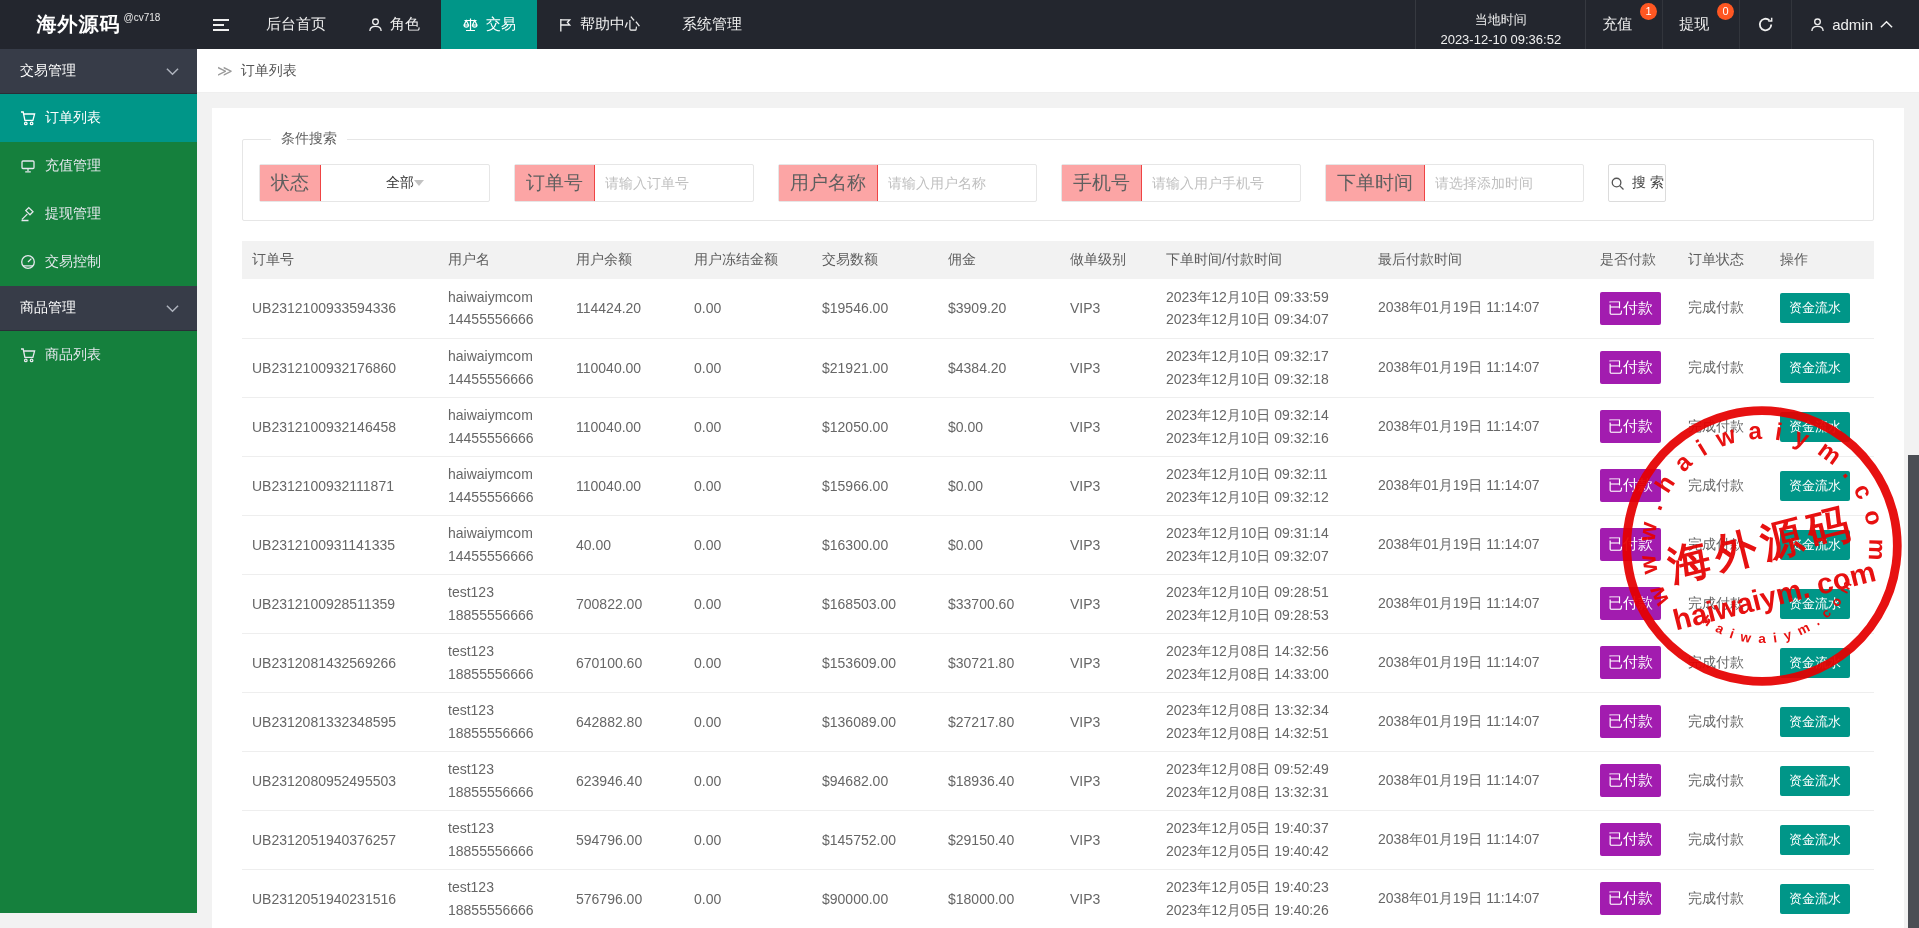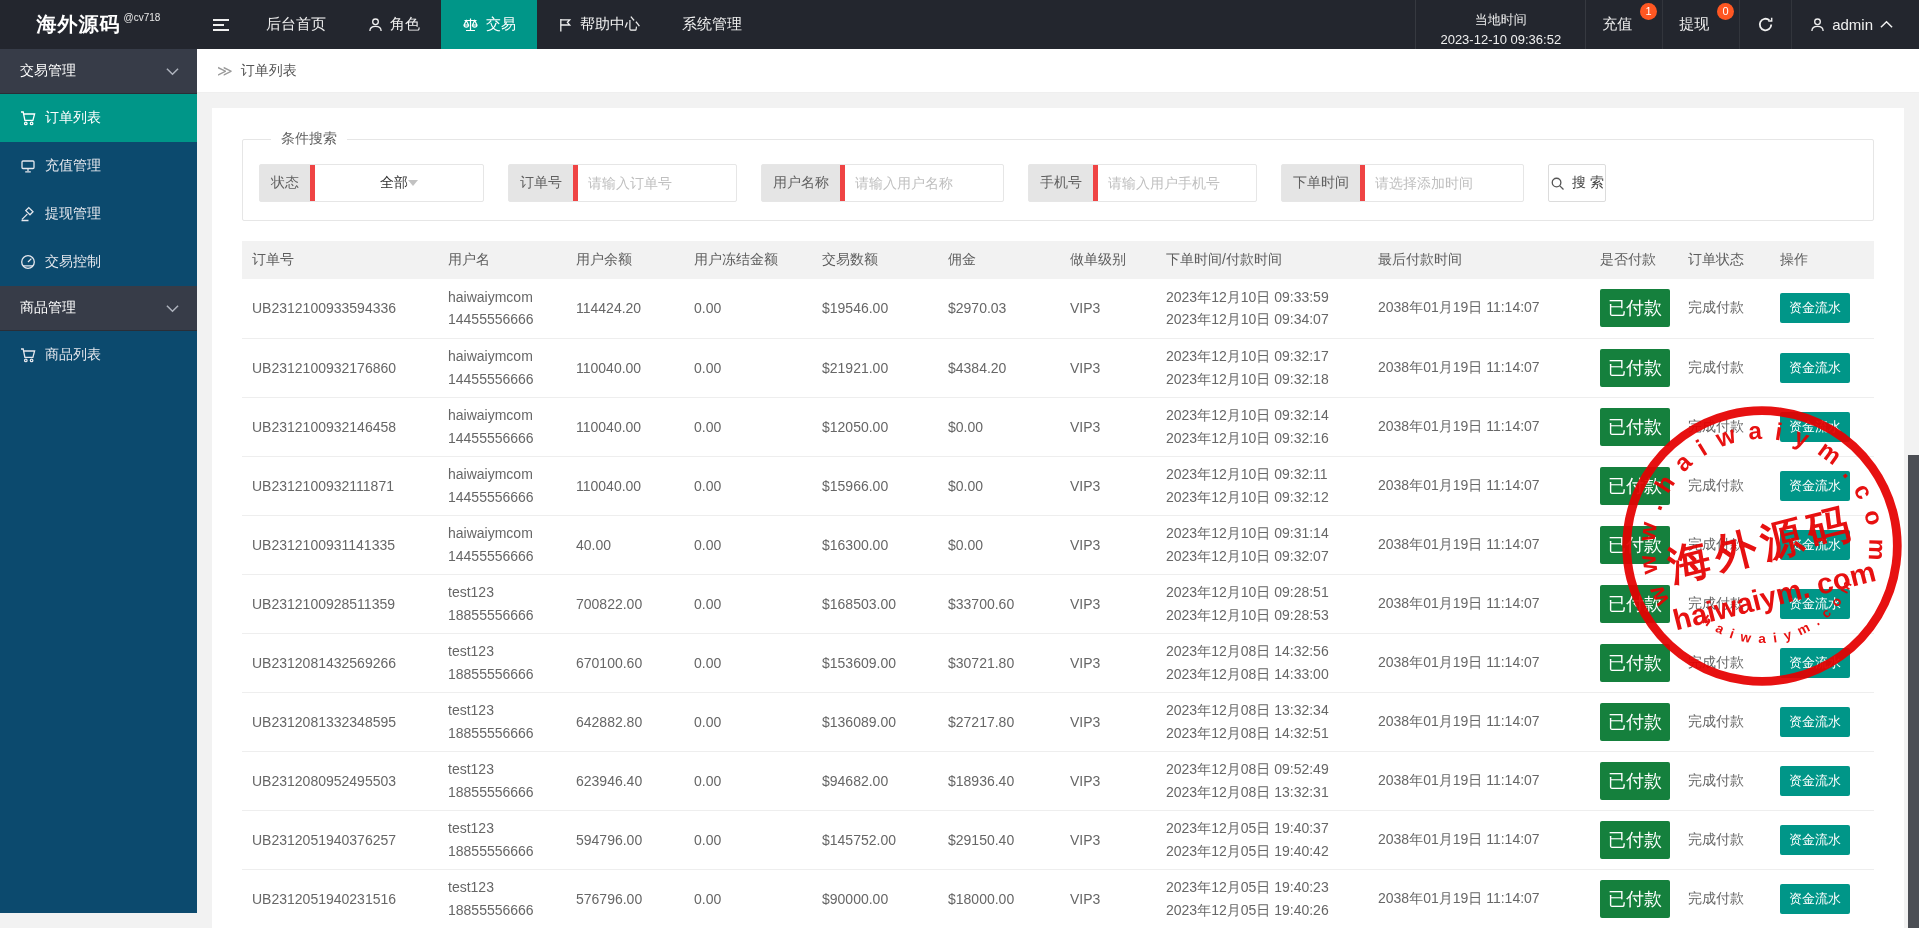--- a/index.html
+++ b/index.html
@@ -17,50 +17,50 @@
   .nav-item.active{background:#009688;color:#fff}
   .topbar-right{margin-left:auto;display:flex;align-items:stretch}
   .time-block{padding:0 24px;display:flex;flex-direction:column;justify-content:flex-end;align-items:center;gap:3px;font-size:13px;line-height:1.3;border-left:1px solid rgba(255,255,255,.09);border-right:1px solid rgba(255,255,255,.09)}
   .top-link{position:relative;display:flex;align-items:center;padding:0 16px 0 16px;font-size:15px;cursor:pointer;border-right:1px solid rgba(255,255,255,.07)}
   .top-link .lbl{margin-right:14px}
   .badge-count{position:absolute;top:3px;right:5px;min-width:17px;height:17px;border-radius:9px;background:#ff5722;color:#fff;font-size:11px;display:flex;align-items:center;justify-content:center;padding:0 4px;line-height:1}
   .refresh-block{display:flex;align-items:center;justify-content:center;width:52px;cursor:pointer;border-right:1px solid rgba(255,255,255,.07)}
   .admin-block{display:flex;align-items:center;gap:7px;padding:0 26px 0 18px;font-size:15px;cursor:pointer}
 
   
-  .sidebar{position:absolute;top:49px;left:0;bottom:15px;width:197px;background:#0c4a6e;z-index:20}
+  .sidebar{position:absolute;top:49px;left:0;bottom:15px;width:197px;background:#15803d;z-index:20}
   .side-group{height:45px;display:flex;align-items:center;justify-content:space-between;padding:0 18px 0 20px;color:#fff;font-size:14px;background:#373c48;cursor:pointer;border-bottom:1px solid #2a2e37}
   .side-item{height:48px;display:flex;align-items:center;gap:9px;padding:0 20px;color:#e6e8ee;font-size:14px;cursor:pointer}
   .side-item.active{background:#009688;color:#fff}
   .side-item .sicon,.side-group .sicon{display:flex;align-items:center}
 
   
   .main{position:absolute;left:197px;top:49px;right:0;bottom:0;overflow:hidden}
   .breadcrumb{height:44px;background:#fff;display:flex;align-items:center;gap:8px;padding:0 20px;font-size:14px;color:#555;border-bottom:1px solid #efefef}
   .crumb-arrows{color:#9a9a9a;font-size:15px}
   .card{margin:15px;background:#fff;padding:16px 30px 30px;min-height:840px}
 
   
   fieldset.search-box{border:1px solid #e6e6e6;border-radius:2px;margin:6px 0 20px;padding:16px 16px 18px}
   fieldset.search-box legend{padding:0 10px;margin-left:12px;color:#5f5f5f;font-size:14px}
   .search-row{display:flex;align-items:center;gap:24px}
   .input-group{display:flex;align-items:stretch;height:38px;border:1px solid #e6e6e6;border-radius:2px;background:#fff}
-  .ig-label{display:flex;align-items:center;padding:0 11px;background:#e5e5e5;border-right:5px solid #ef4444;color:#5f5f5f;font-size:14px;white-space:nowrap}
+  .ig-label{display:flex;align-items:center;padding:0 11px;background:#fca5a5;border-right:1px solid #ef4444;color:#5f5f5f;font-size:19px;white-space:nowrap}
   .ig-input{border:none;outline:none;padding:0 10px;font-size:14px;color:#666;width:158px;background:transparent}
   .ig-input::placeholder{color:#bfbfbf}
   .select-box{display:flex;align-items:center;justify-content:center;width:168px;padding:0 11px;font-size:14px;color:#333;cursor:pointer}
   .caret-down{width:0;height:0;border-left:5px solid transparent;border-right:5px solid transparent;border-top:6px solid #c2c2c2}
   .btn-search{display:flex;align-items:center;gap:7px;height:38px;padding:0 1px;background:#fff;border:1px solid #dcdcdc;border-radius:2px;font-size:14px;color:#444;cursor:pointer}
 
   
   table.orders{width:100%;border-collapse:collapse;font-size:14px;color:#666;table-layout:fixed}
   table.orders th{background:#f2f2f2;font-weight:normal;text-align:left;padding:10px 10px;color:#5d5d5d;font-size:14px;white-space:nowrap;overflow:hidden}
   table.orders td{padding:6px 10px;height:59px;border-bottom:1px solid #eee;vertical-align:middle;white-space:nowrap;overflow:hidden}
   .cell-line{line-height:1.6}
-  .badge{display:inline-block;background:#15803d;color:#fff;font-size:18px;padding:7px 8px;border-radius:2px}
+  .badge{display:inline-block;background:#a21caf;color:#fff;font-size:15px;padding:7px 8px;border-radius:2px}
   .btn-action{display:inline-block;background:#009688;color:#fff;font-size:13px;padding:6px 9px;border-radius:2px;cursor:pointer}
 
   
   .stamp{position:absolute;left:1616px;top:400px;width:292px;height:292px;z-index:40;pointer-events:none;opacity:.93}
 
   
   .scroll-thumb{position:absolute;right:0;top:455px;width:11px;height:473px;background:#4b4e54;z-index:50;cursor:pointer}
 </style>
 </head>
 <body>
@@ -282,21 +282,21 @@
       <tbody>
           <tr>
             <td>UB2312100933594336</td>
             <td>
               <div class="cell-line">haiwaiymcom</div>
               <div class="cell-line">14455556666</div>
             </td>
             <td>114424.20</td>
             <td>0.00</td>
             <td>$19546.00</td>
-            <td>$2970.03</td>
+            <td>$3909.20</td>
             <td>VIP3</td>
             <td>
               <div class="cell-line">2023年12月10日 09:33:59</div>
               <div class="cell-line">2023年12月10日 09:34:07</div>
             </td>
             <td>2038年01月19日 11:14:07</td>
             <td><span class="badge">已付款</span></td>
             <td>完成付款</td>
             <td><span class="btn-action">资金流水</span></td>
           </tr>

